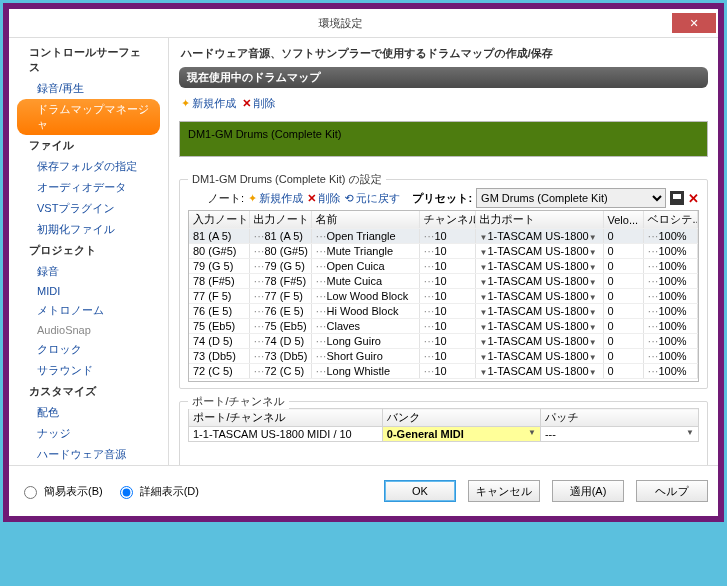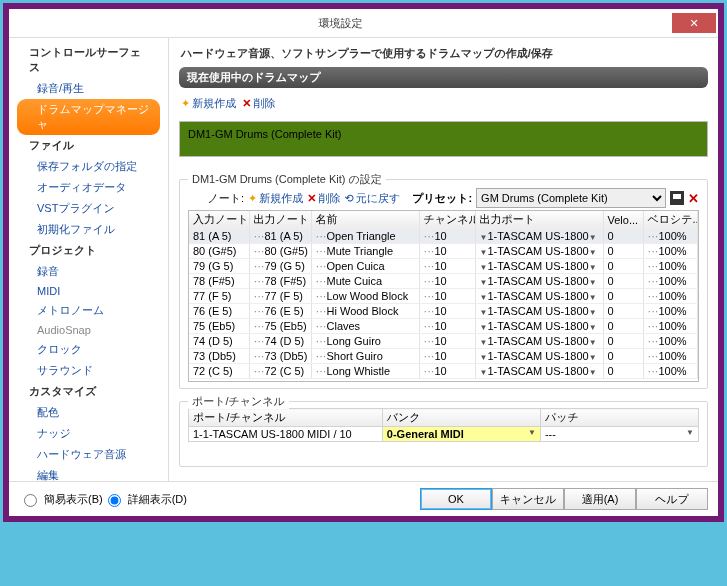--- a/index.html
+++ b/index.html
@@ -31,21 +31,21 @@
   .grid { width: 100%; border-collapse: collapse; table-layout: fixed; }
   .grid th, .grid td { border-right: 1px solid #e3e3e3; border-bottom: 1px solid #eee; padding: 1px 4px; text-align: left; white-space: nowrap; overflow: hidden; }
   .grid th { background: linear-gradient(#fdfdfd,#ececec); font-weight: normal; position: sticky; top: 0; }
   .grid tr.sel td { background: #e9edf1; }
   .dots { color: #888; }
   .carrot { color: #555; font-size: 8px; }
   .pc-table { width: 100%; border-collapse: collapse; border: 1px solid #bbb; }
   .pc-table th, .pc-table td { border: 1px solid #d3d3d3; padding: 1px 4px; text-align: left; background: #fff; }
   .pc-table th { background: linear-gradient(#fdfdfd,#ececec); font-weight: normal; }
   .bank-cell { background: #ffff99 !important; font-weight: bold; }
-  .footer { border-top: 1px solid #ddd; display: flex; align-items: center; padding: 6px 10px; }
+  .footer { border-top: 1px solid #ddd; display: flex; align-items: center; padding: 14px 10px; gap: 12px; }
   .footer .spacer { flex: 1; }
   .btn { min-width: 72px; height: 22px; background: linear-gradient(#fdfdfd,#e8e8e8); border: 1px solid #a8a8a8; border-radius: 0; cursor: pointer; }
   .btn.default { border-color: #3399dd; box-shadow: 0 0 0 1px #66bbee inset; }
   .radio { display: inline-flex; align-items: center; gap: 4px; }
   .save-icon { width: 14px; height: 14px; background: #333; display: inline-block; position: relative; }
   .save-icon::after { content: ""; position: absolute; inset: 3px 3px 6px 3px; background: #fff; }
   .del-x { color: #cc0000; font-weight: bold; font-size: 13px; cursor: pointer; }
 </style>
 </head>
 <body>

